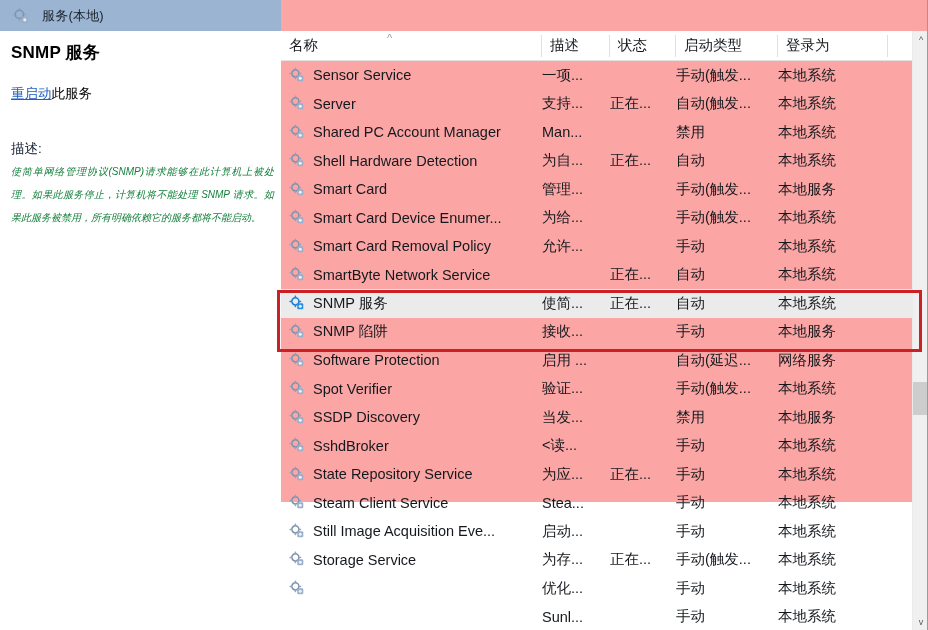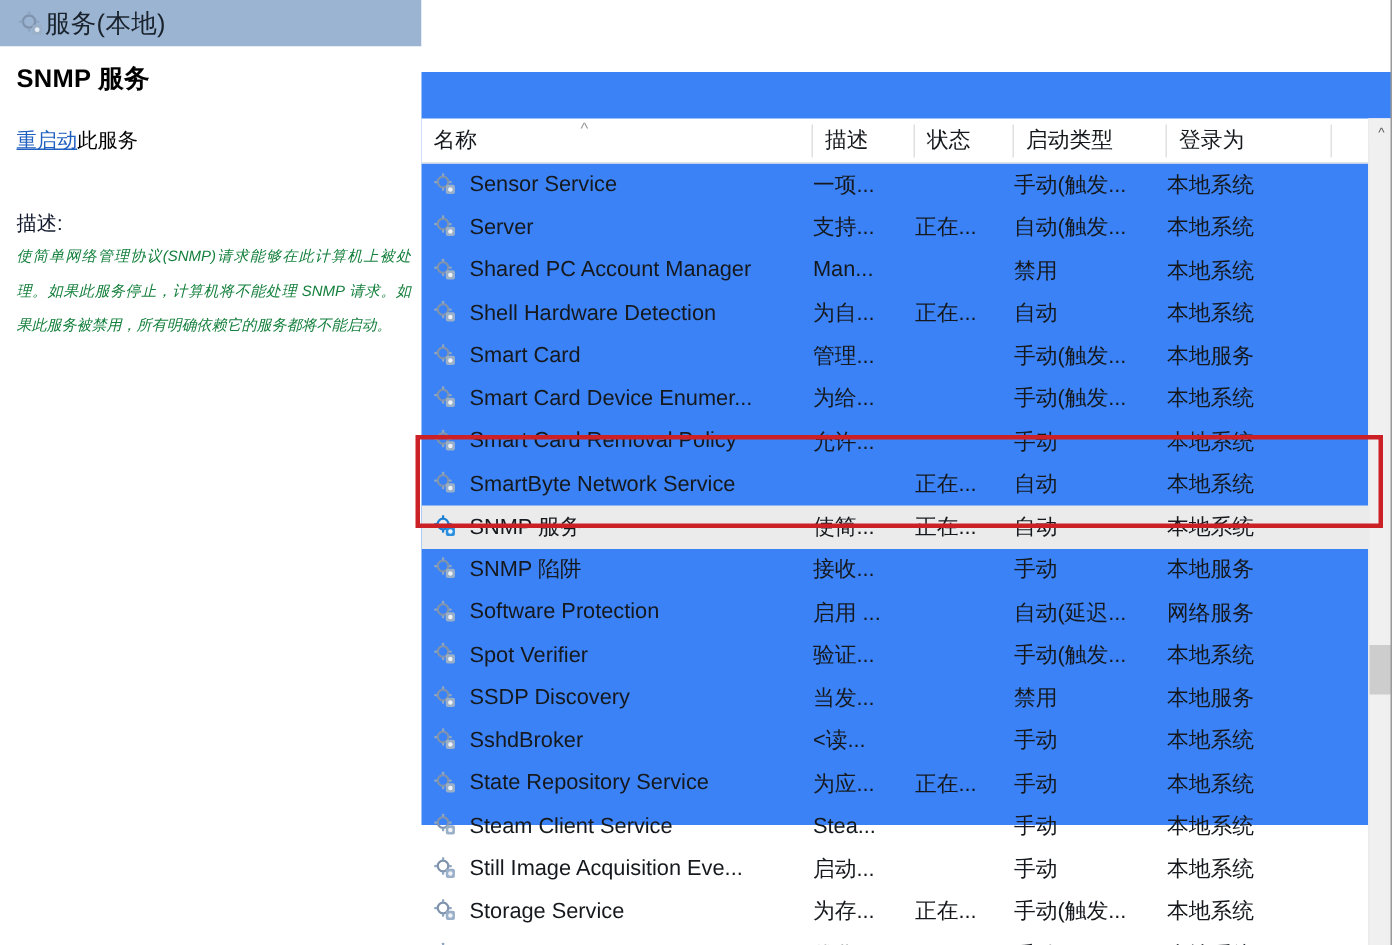--- a/index.html
+++ b/index.html
@@ -32,23 +32,23 @@
   #title-bar {
     position: absolute;
     left: 0; top: 0;
     width: 281px; height: 31px;
     background: #9bb4d2;
     display: flex;
     align-items: center;
     padding-left: 12px;
   }
   #title-bar .tb-text {
-    font-size: 17px;
+    font-size: 13px;
     color: #19222c;
-    margin-left: 1px;
+    margin-left: 13px;
     letter-spacing: 0.2px;
   }
 
   .gear-ico {
     position: relative;
     width: 17px; height: 17px;
     flex: 0 0 auto;
     display: inline-block;
   }
   .gear-ico svg { display: block; }
@@ -99,22 +99,21 @@
     text-align: justify;
     text-justify: inter-ideograph;
     font-style: italic;
   }
 
   
   #right-panel {
     position: absolute;
     left: 281px; top: 0;
     width: 647px; height: 502px;
-    background: #3b82f6;
-    margin-top: 48px;
+    background: #fca5a5;
   }
 
   #list-header {
     position: absolute;
     left: 0; top: 31px;
     width: 647px; height: 30px;
     background: #ffffff;
     border-bottom: 1px solid #e3e3e3;
   }
   #list-header .hcell {

